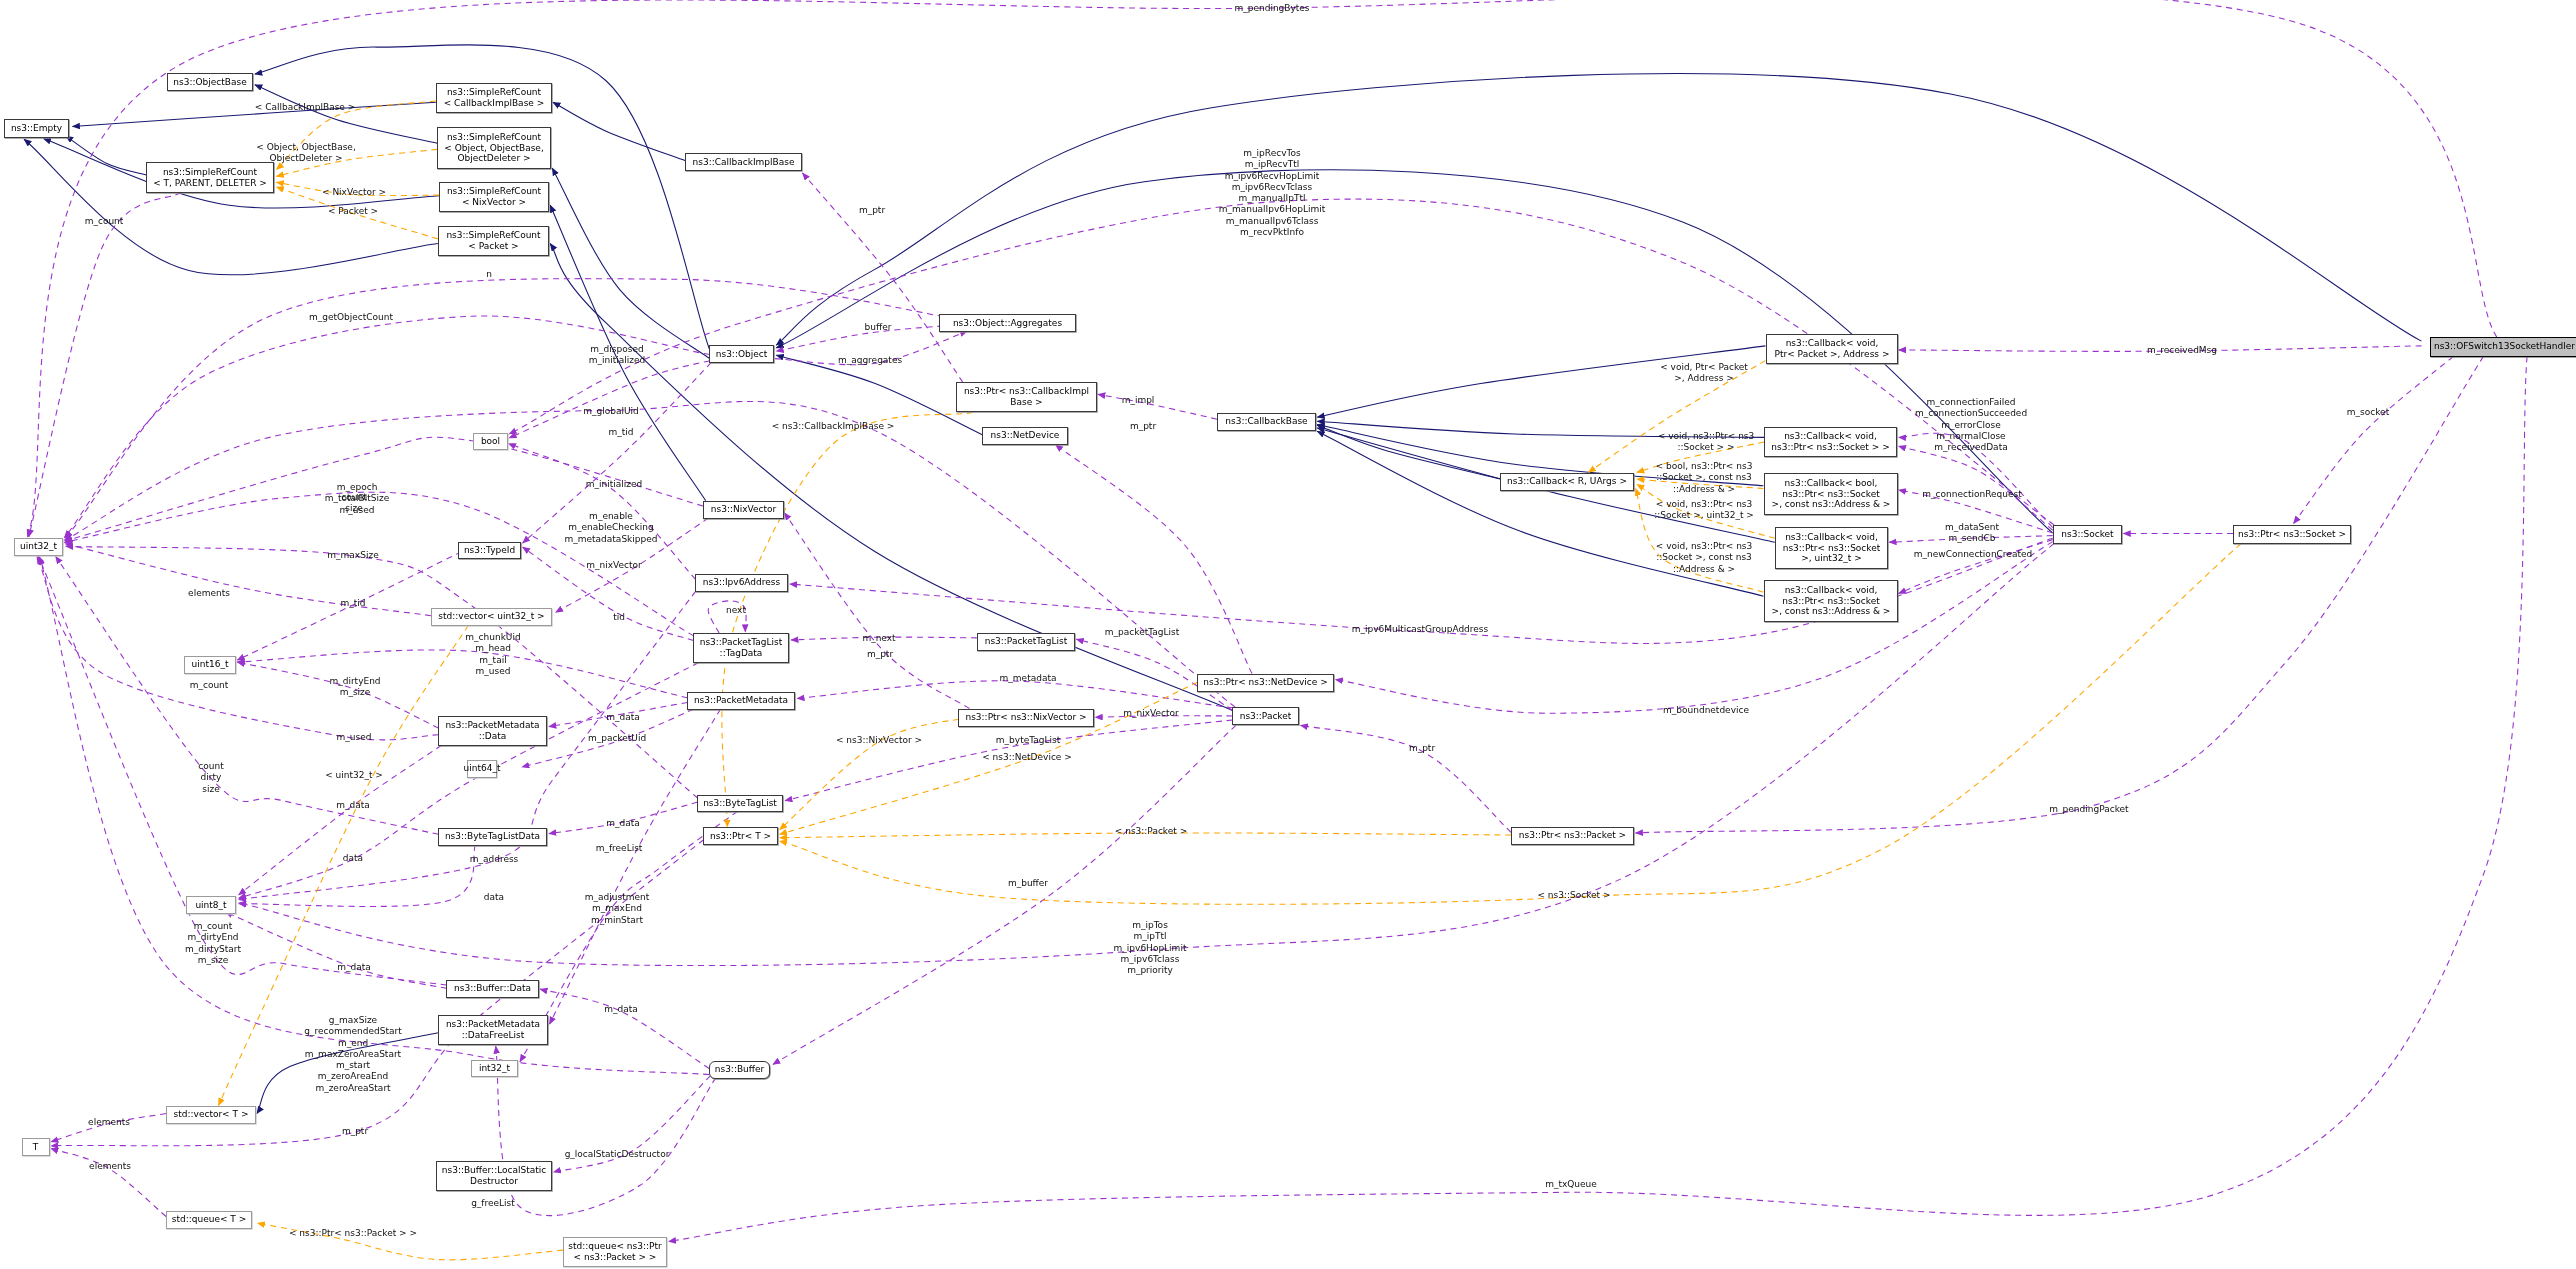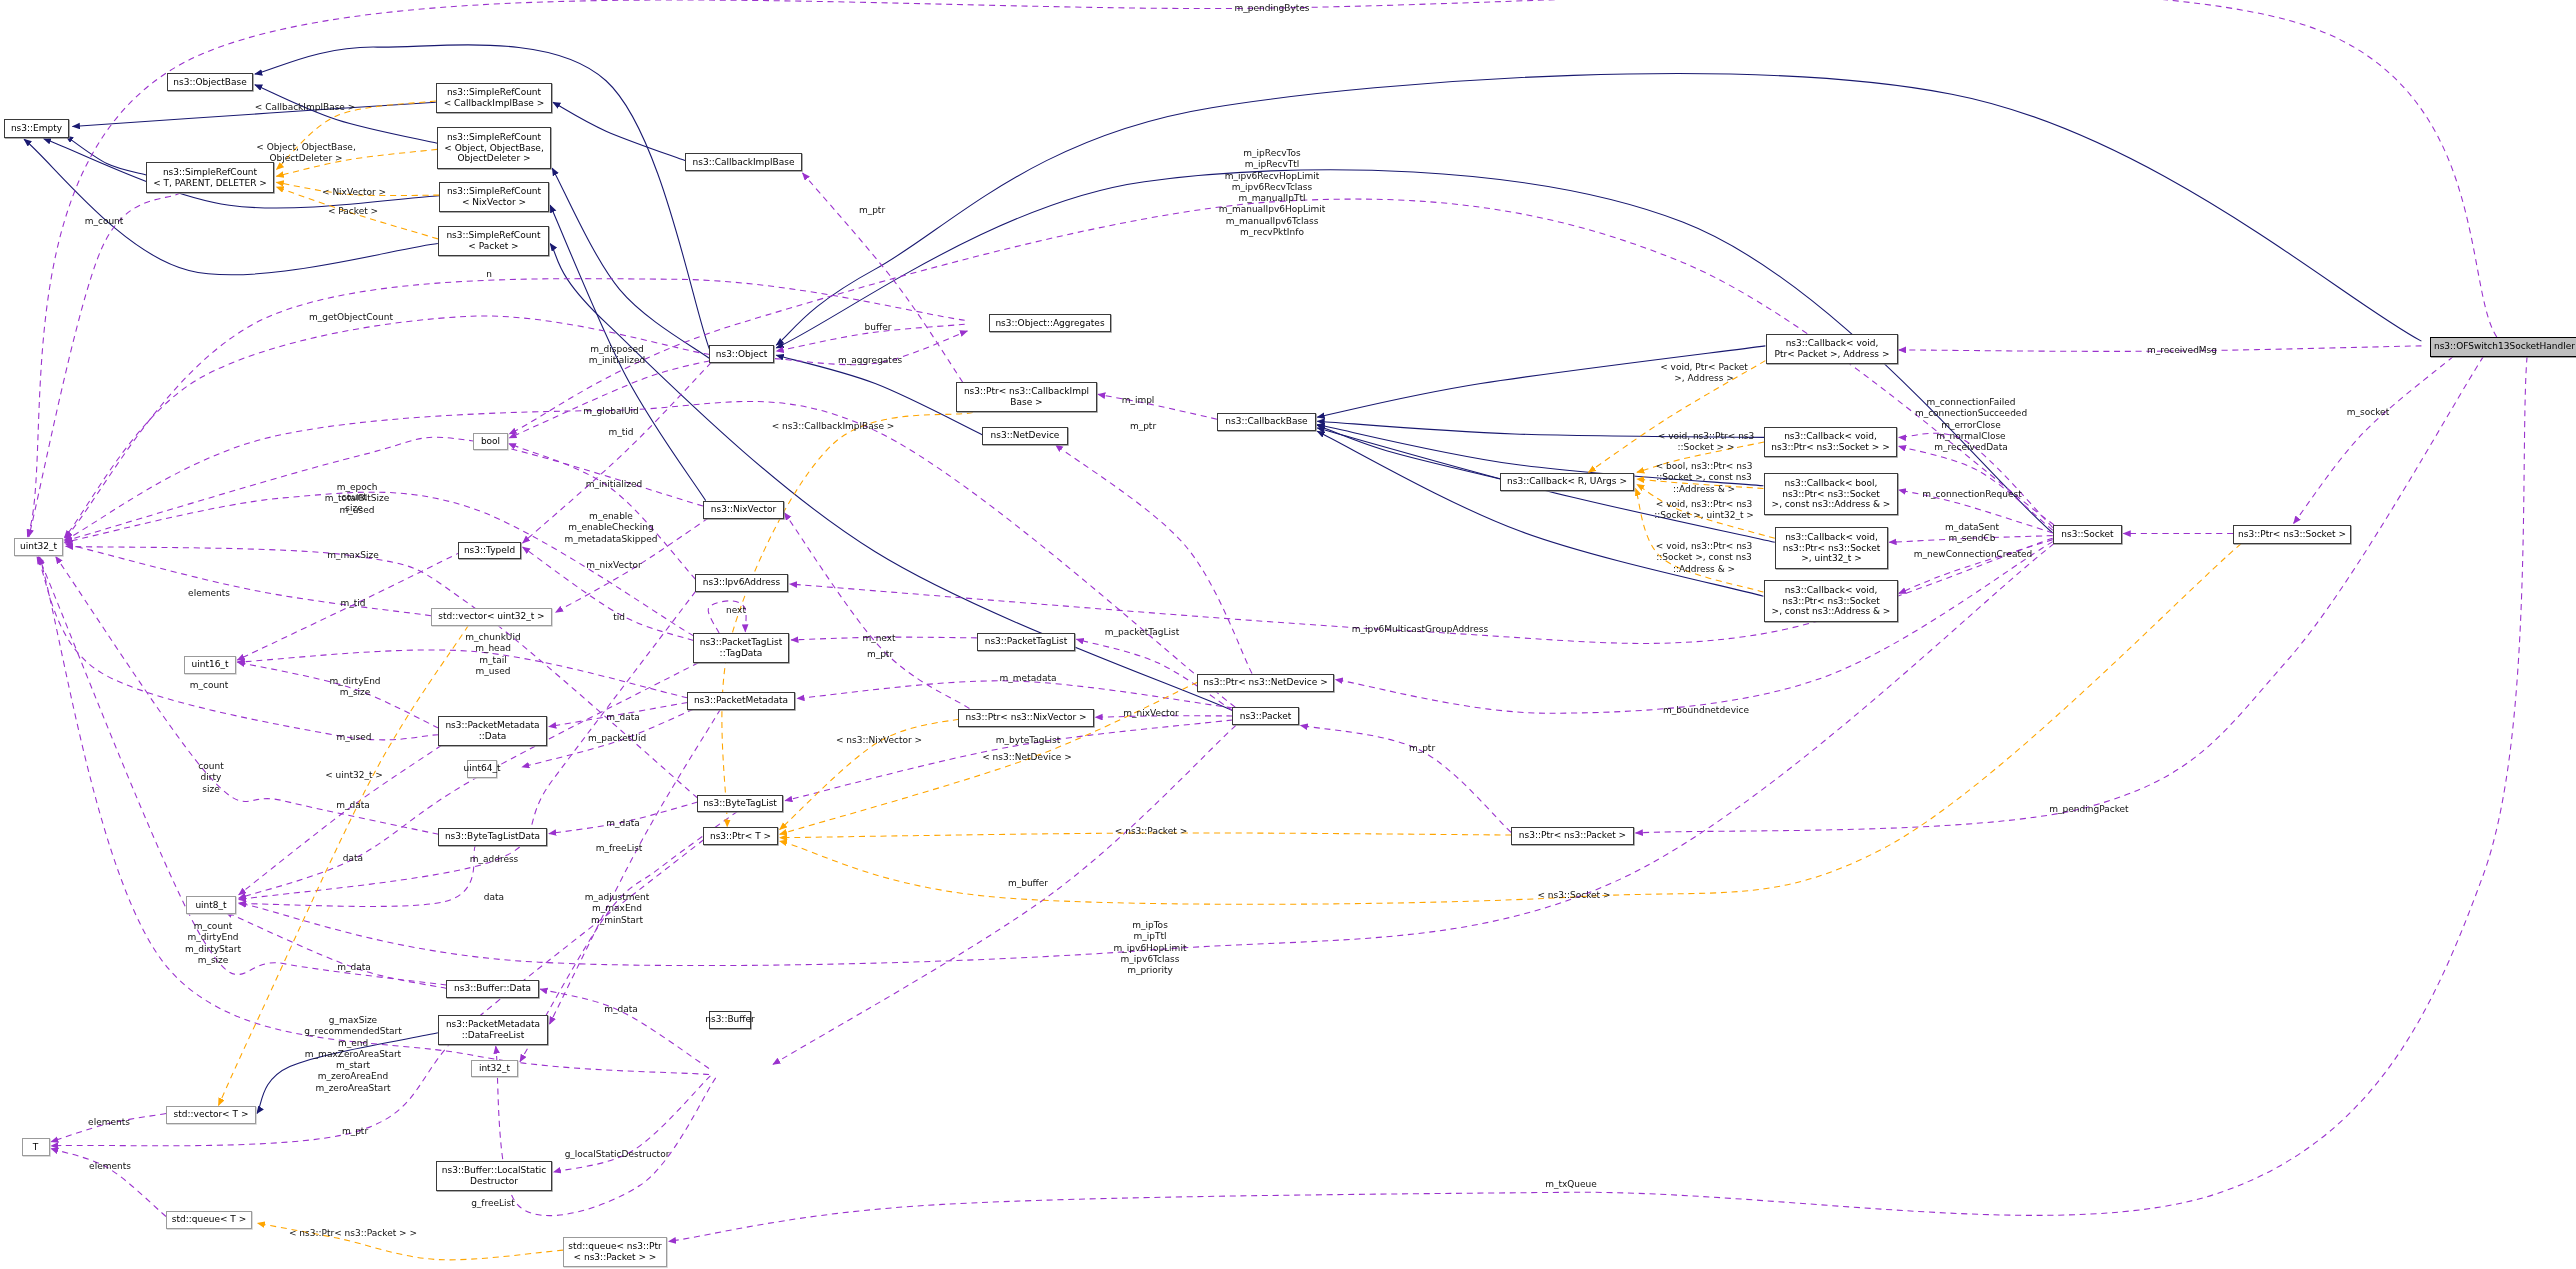--- a/index.html
+++ b/index.html
@@ -142,21 +142,21 @@
     <div class="node class" style="left: 437px; top: 127px; width: 114px; min-height: 42px;">ns3::SimpleRefCount
 &lt; Object, ObjectBase,
 ObjectDeleter &gt;</div>
     <div class="node class" style="left: 146px; top: 162px; width: 128px; min-height: 31px;">ns3::SimpleRefCount
 &lt; T, PARENT, DELETER &gt;</div>
     <div class="node class" style="left: 439px; top: 182px; width: 110px; min-height: 30px;">ns3::SimpleRefCount
 &lt; NixVector &gt;</div>
     <div class="node class" style="left: 438px; top: 226px; width: 111px; min-height: 30px;">ns3::SimpleRefCount
 &lt; Packet &gt;</div>
     <div class="node class" style="left: 685px; top: 153px; width: 117px; min-height: 18px;">ns3::CallbackImplBase</div>
-    <div class="node class" style="left: 989px; top: 314px; width: 122px; min-height: 18px;">ns3::Object::Aggregates</div>
+    <div class="node class" style="left: 939px; top: 314px; width: 137px; min-height: 18px;">ns3::Object::Aggregates</div>
     <div class="node class" style="left: 709px; top: 345px; width: 65px; min-height: 18px;">ns3::Object</div>
     <div class="node class" style="left: 956px; top: 382px; width: 141px; min-height: 30px;">ns3::Ptr&lt; ns3::CallbackImpl
 Base &gt;</div>
     <div class="node class" style="left: 982px; top: 427px; width: 86px; min-height: 17.5px;">ns3::NetDevice</div>
     <div class="node class" style="left: 1217px; top: 413px; width: 99px; min-height: 17.5px;">ns3::CallbackBase</div>
     <div class="node primitive" style="left: 473px; top: 433px; width: 35px; min-height: 17px;">bool</div>
     <div class="node class" style="left: 703px; top: 501px; width: 81px; min-height: 17.5px;">ns3::NixVector</div>
     <div class="node class" style="left: 458px; top: 542px; width: 63px; min-height: 17px;">ns3::TypeId</div>
     <div class="node primitive" style="left: 14px; top: 538px; width: 49px; min-height: 17.5px;">uint32_t</div>
     <div class="node class" style="left: 695px; top: 574px; width: 93px; min-height: 17.5px;">ns3::Ipv6Address</div>
@@ -175,21 +175,21 @@
     <div class="node primitive" style="left: 467px; top: 760px; width: 30px; min-height: 17.5px;">uint64_t</div>
     <div class="node class" style="left: 697px; top: 795px; width: 86px; min-height: 17px;">ns3::ByteTagList</div>
     <div class="node class" style="left: 438px; top: 828px; width: 109px; min-height: 17.5px;">ns3::ByteTagListData</div>
     <div class="node class" style="left: 703px; top: 827px; width: 75px; min-height: 18px;">ns3::Ptr&lt; T &gt;</div>
     <div class="node primitive" style="left: 186px; top: 896px; width: 50px; min-height: 18px;">uint8_t</div>
     <div class="node class" style="left: 1511px; top: 827px; width: 123px; min-height: 17.5px;">ns3::Ptr&lt; ns3::Packet &gt;</div>
     <div class="node class" style="left: 446px; top: 980px; width: 93px; min-height: 17.5px;">ns3::Buffer::Data</div>
     <div class="node class" style="left: 438px; top: 1015px; width: 110px; min-height: 30px;">ns3::PacketMetadata
 ::DataFreeList</div>
     <div class="node primitive" style="left: 471px; top: 1060px; width: 47px; min-height: 17px;">int32_t</div>
-    <div class="node class" style="left: 709px; top: 1011px; width: 42px; min-height: 17.5px;">ns3::Buffer</div>
+    <div class="node class" style="left: 709px; top: 1061px; width: 61px; min-height: 17.5px; border-radius: 6px;">ns3::Buffer</div>
     <div class="node primitive" style="left: 166px; top: 1106px; width: 90px; min-height: 17.5px;">std::vector&lt; T &gt;</div>
     <div class="node primitive" style="left: 21.5px; top: 1138px; width: 28px; min-height: 18px;">T</div>
     <div class="node class" style="left: 436px; top: 1161px; width: 116px; min-height: 30px;">ns3::Buffer::LocalStatic
 Destructor</div>
     <div class="node primitive" style="left: 166px; top: 1211px; width: 86px; min-height: 17.5px;">std::queue&lt; T &gt;</div>
     <div class="node primitive" style="left: 563px; top: 1237px; width: 104px; min-height: 30px;">std::queue&lt; ns3::Ptr
 &lt; ns3::Packet &gt; &gt;</div>
     <div class="node class" style="left: 1766px; top: 334px; width: 132px; min-height: 30px;">ns3::Callback&lt; void,
 Ptr&lt; Packet &gt;, Address &gt;</div>
     <div class="node class" style="left: 1764px; top: 427px; width: 133px; min-height: 30px;">ns3::Callback&lt; void,

